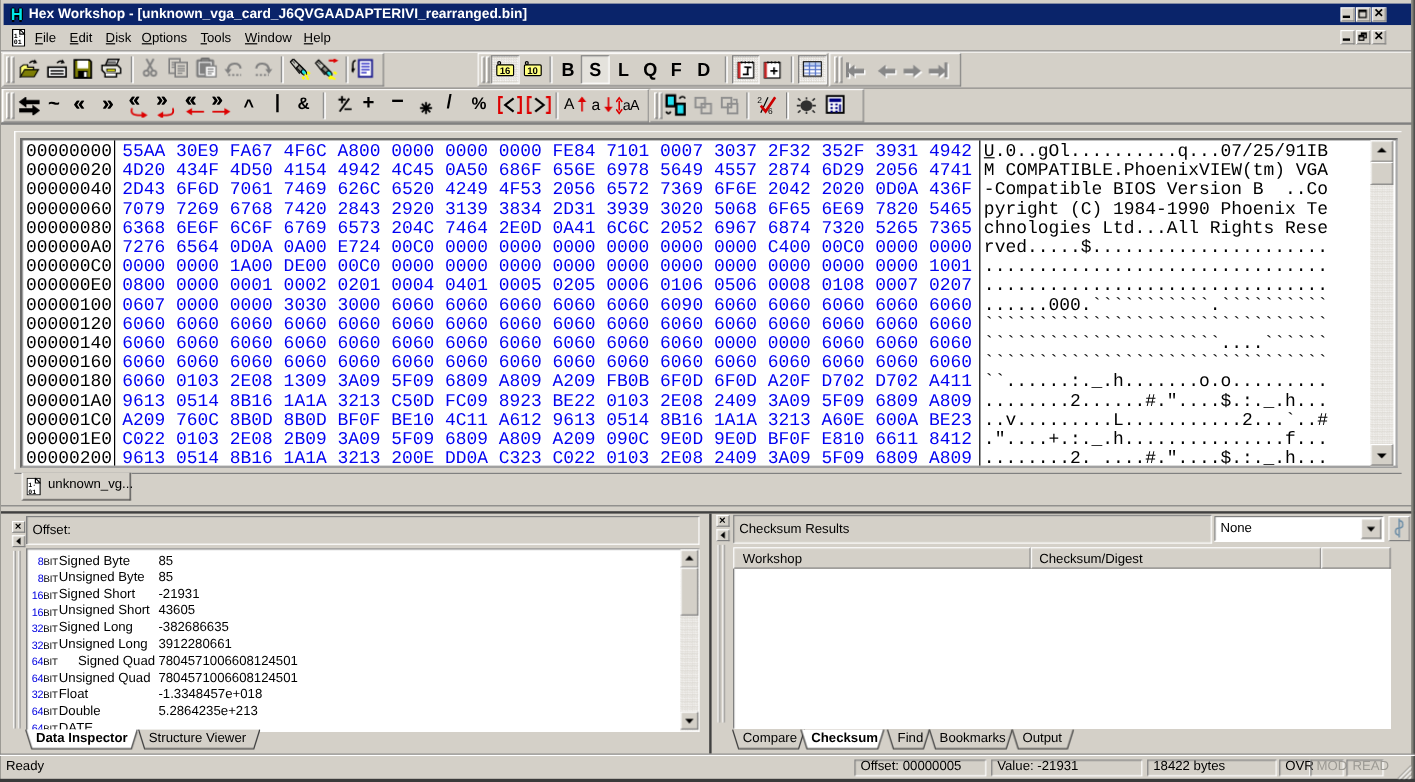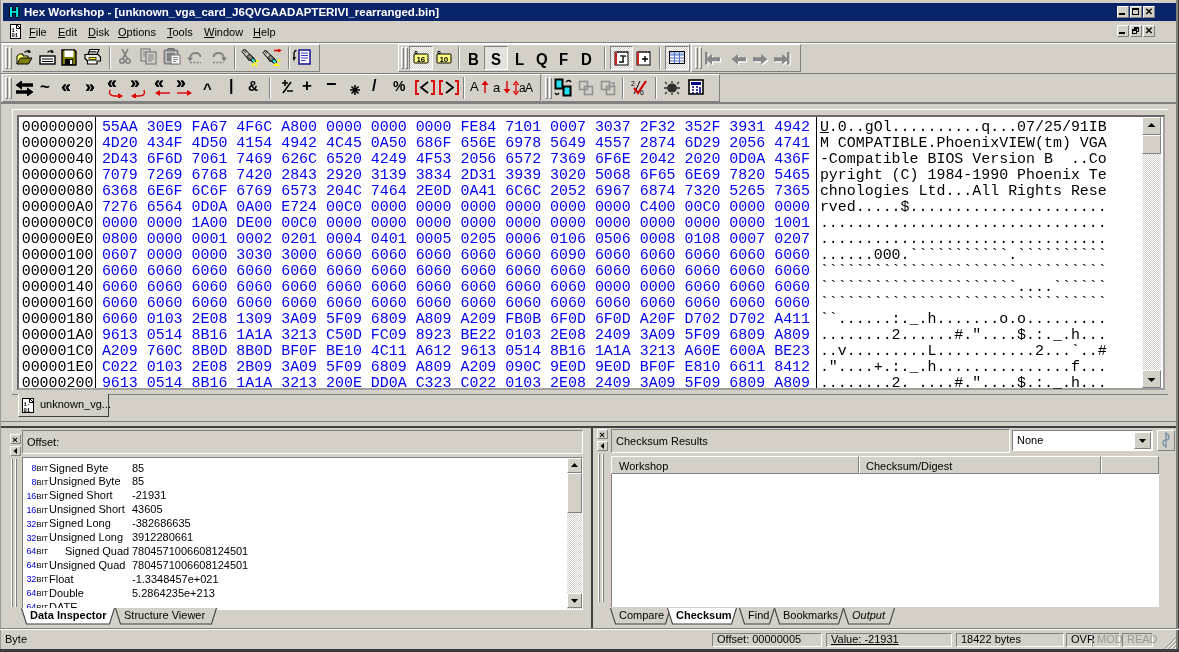--- a/index.html
+++ b/index.html
@@ -444,21 +444,21 @@
 <div class="abs" style="left:49px;top:530.9999999999999px;">Unsigned Long</div>
 <div class="abs" style="left:132px;top:530.9999999999999px;">3912280661</div>
 <div class="abs" style="left:26.5px;top:546.3999999999999px;font-size:9px;letter-spacing:-0.2px;"><span style="color:#0000E0;">64</span><span style="font-size:8px;">BIT</span></div>
 <div class="abs" style="left:49px;top:544.8999999999999px;margin-left:16px;">Signed Quad</div>
 <div class="abs" style="left:132px;top:544.8999999999999px;">7804571006608124501</div>
 <div class="abs" style="left:26.5px;top:560.2999999999998px;font-size:9px;letter-spacing:-0.2px;"><span style="color:#0000E0;">64</span><span style="font-size:8px;">BIT</span></div>
 <div class="abs" style="left:49px;top:558.7999999999998px;">Unsigned Quad</div>
 <div class="abs" style="left:132px;top:558.7999999999998px;">7804571006608124501</div>
 <div class="abs" style="left:26.5px;top:574.1999999999998px;font-size:9px;letter-spacing:-0.2px;"><span style="color:#0000E0;">32</span><span style="font-size:8px;">BIT</span></div>
 <div class="abs" style="left:49px;top:572.6999999999998px;">Float</div>
-<div class="abs" style="left:132px;top:572.6999999999998px;">-1.3348457e+021</div>
+<div class="abs" style="left:132px;top:572.6999999999998px;">-1.3348457e+018</div>
 <div class="abs" style="left:26.5px;top:588.0999999999998px;font-size:9px;letter-spacing:-0.2px;"><span style="color:#0000E0;">64</span><span style="font-size:8px;">BIT</span></div>
 <div class="abs" style="left:49px;top:586.5999999999998px;">Double</div>
 <div class="abs" style="left:132px;top:586.5999999999998px;">5.2864235e+213</div>
 <div class="abs" style="left:26.5px;top:601.9999999999998px;font-size:9px;letter-spacing:-0.2px;"><span style="color:#0000E0;">64</span><span style="font-size:8px;">BIT</span></div>
 <div class="abs" style="left:49px;top:600.4999999999998px;">DATE</div>
 <div class="abs" style="left:23px;top:608px;width:559px;height:2px;background:#fff;"></div>
 <div class="abs" style="left:567px;top:457.5px;width:15px;height:151px;background-image:repeating-conic-gradient(#FFFFFF 0% 25%, #D4D0C8 0% 50%);background-size:2px 2px;"></div>
 <div class="abs raised" style="left:567px;top:458px;width:15px;height:15px;background:#D4D0C8;">
     <svg width="13" height="13">
       <path d="M6.5 4 L10 8 L3 8 Z" fill="#000"></path>
@@ -520,34 +520,34 @@
     <path d="M0.5 0 L5.5 16 L30.5 16 L35.5 0" fill="#D4D0C8" stroke="#404040" stroke-width="1.1"></path>
   </svg>
 <div class="abs" style="left:748px;top:609.3px;font-weight:normal;white-space:nowrap;">Find</div>
 <svg class="abs" style="left:774px;top:607.5px" width="70" height="17" viewBox="0 0 70 17">
     <path d="M0.5 0 L5.5 16 L64.5 16 L69.5 0" fill="#D4D0C8" stroke="#404040" stroke-width="1.1"></path>
   </svg>
 <div class="abs" style="left:783px;top:609.3px;font-weight:normal;white-space:nowrap;">Bookmarks</div>
 <svg class="abs" style="left:843px;top:607.5px" width="52" height="17" viewBox="0 0 52 17">
     <path d="M0.5 0 L5.5 16 L46.5 16 L51.5 0" fill="#D4D0C8" stroke="#404040" stroke-width="1.1"></path>
   </svg>
-<div class="abs" style="left:852px;top:609.3px;font-weight:normal;white-space:nowrap;font-style:italic;">Output</div>
+<div class="abs" style="left:852px;top:609.3px;font-weight:normal;white-space:nowrap;">Output</div>
 
 <div class="abs" style="left:0px;top:0px;width:1px;height:652px;background:#9C9A94;"></div>
 <div class="abs" style="left:1176px;top:0px;width:3px;height:652px;background:#808078;"></div>
 <div class="abs" style="left:1177.5px;top:0px;width:1.5px;height:652px;background:#404040;"></div>
 
 <div class="abs" style="left:0px;top:627.5px;width:1179px;height:1px;background:#808080;"></div>
 <div class="abs" style="left:0px;top:628.5px;width:1179px;height:1px;background:#FFFFFF;"></div>
 <div class="abs" style="left:0px;top:649px;width:1179px;height:3px;background:#3A3A3A;"></div>
-<div class="abs" style="left:5px;top:633px;">Byte</div>
+<div class="abs" style="left:5px;top:633px;">Ready</div>
 <div class="abs" style="left:712px;top:632.5px;width:110px;height:14px;border:1px solid;border-color:#808080 #FFFFFF #FFFFFF #808080;"></div>
 <div class="abs" style="left:717px;top:633px;color:#000;">Offset: 00000005</div>
 <div class="abs" style="left:826px;top:632.5px;width:126px;height:14px;border:1px solid;border-color:#808080 #FFFFFF #FFFFFF #808080;"></div>
-<div class="abs" style="left:831px;top:633px;color:#000;text-decoration:underline;">Value: -21931</div>
+<div class="abs" style="left:831px;top:633px;color:#000;">Value: -21931</div>
 <div class="abs" style="left:956px;top:632.5px;width:108px;height:14px;border:1px solid;border-color:#808080 #FFFFFF #FFFFFF #808080;"></div>
 <div class="abs" style="left:961px;top:633px;color:#000;">18422 bytes</div>
 <div class="abs" style="left:1066px;top:632.5px;width:26px;height:14px;border:1px solid;border-color:#808080 #FFFFFF #FFFFFF #808080;"></div>
 <div class="abs" style="left:1071px;top:633px;color:#000;">OVR</div>
 <div class="abs" style="left:1092px;top:632.5px;width:28px;height:14px;border:1px solid;border-color:#808080 #FFFFFF #FFFFFF #808080;"></div>
 <div class="abs" style="left:1097px;top:633px;color:#9C9A94;">MOD</div>
 <div class="abs" style="left:1122px;top:632.5px;width:31px;height:14px;border:1px solid;border-color:#808080 #FFFFFF #FFFFFF #808080;"></div>
 <div class="abs" style="left:1127px;top:633px;color:#9C9A94;">READ</div>
 <svg class="abs" style="left:1162px;top:636px;" width="15" height="14">
     <path d="M14 2 L3 13 M14 6 L7 13 M14 10 L11 13" stroke="#9C9A94" stroke-width="1.3" fill="none"></path>

